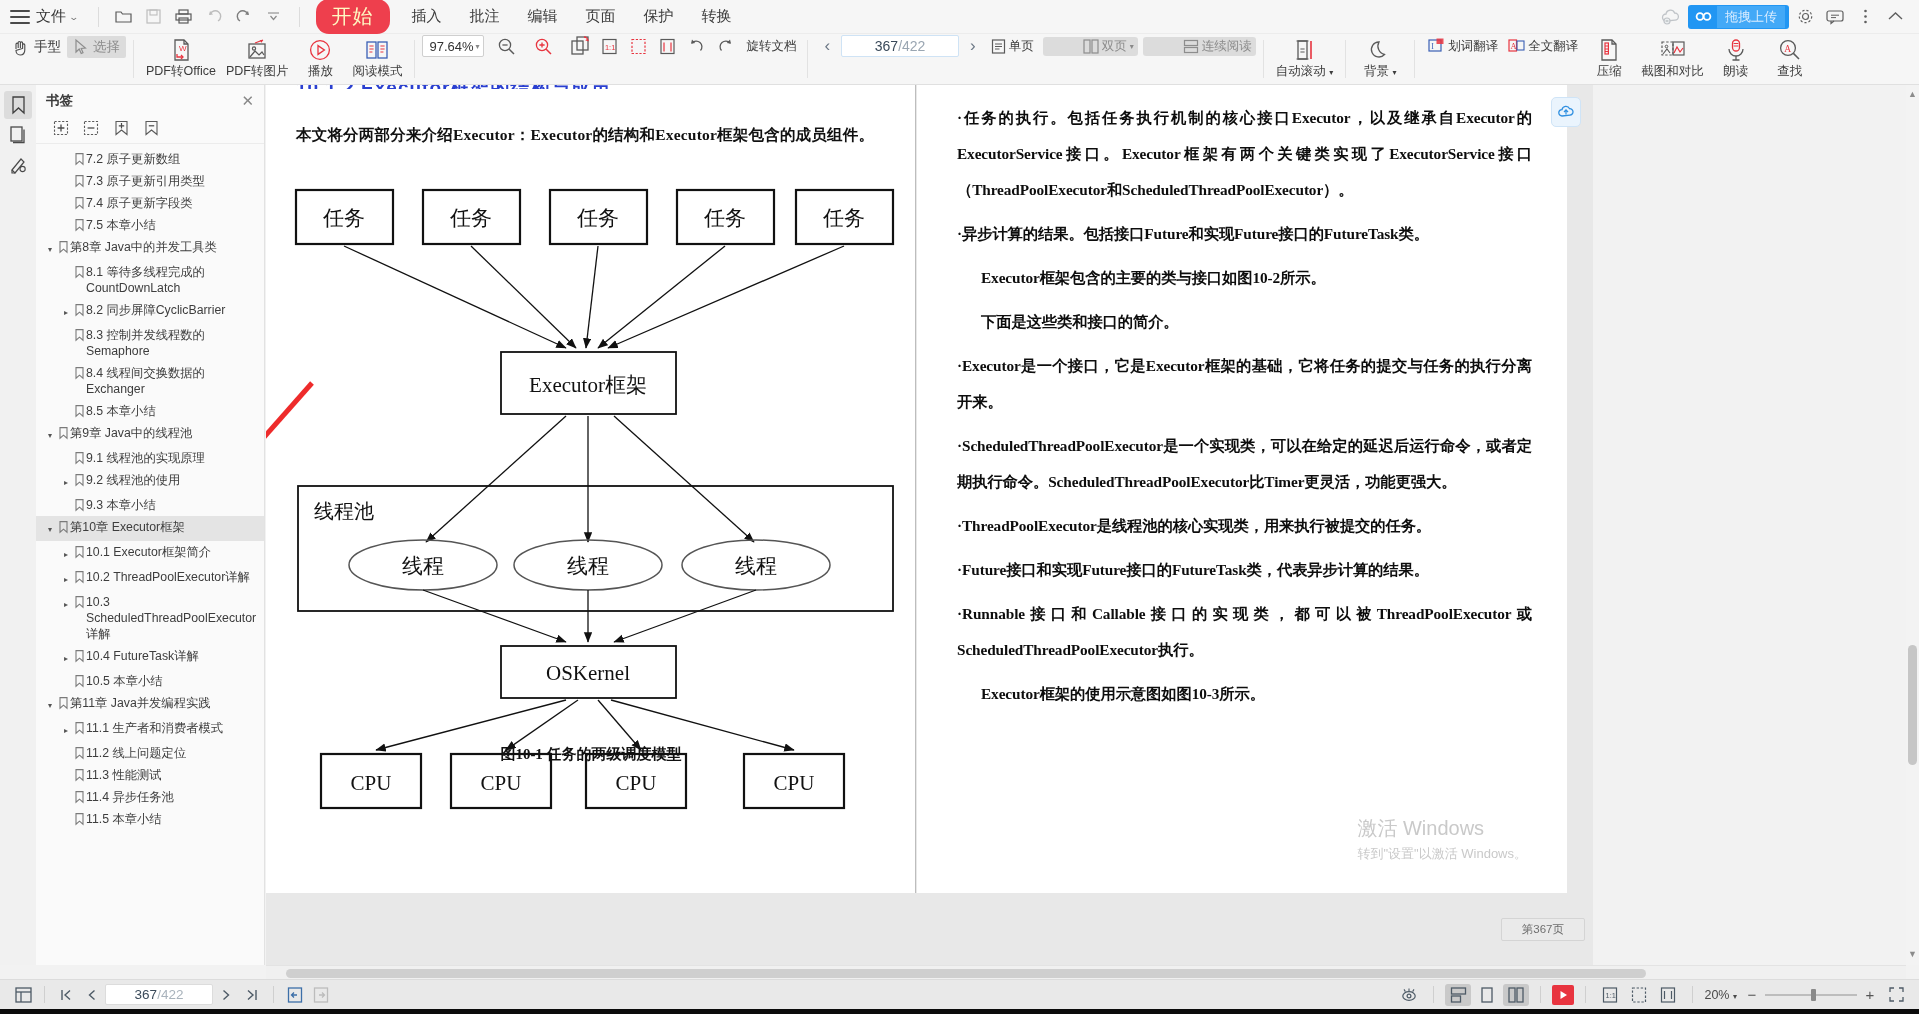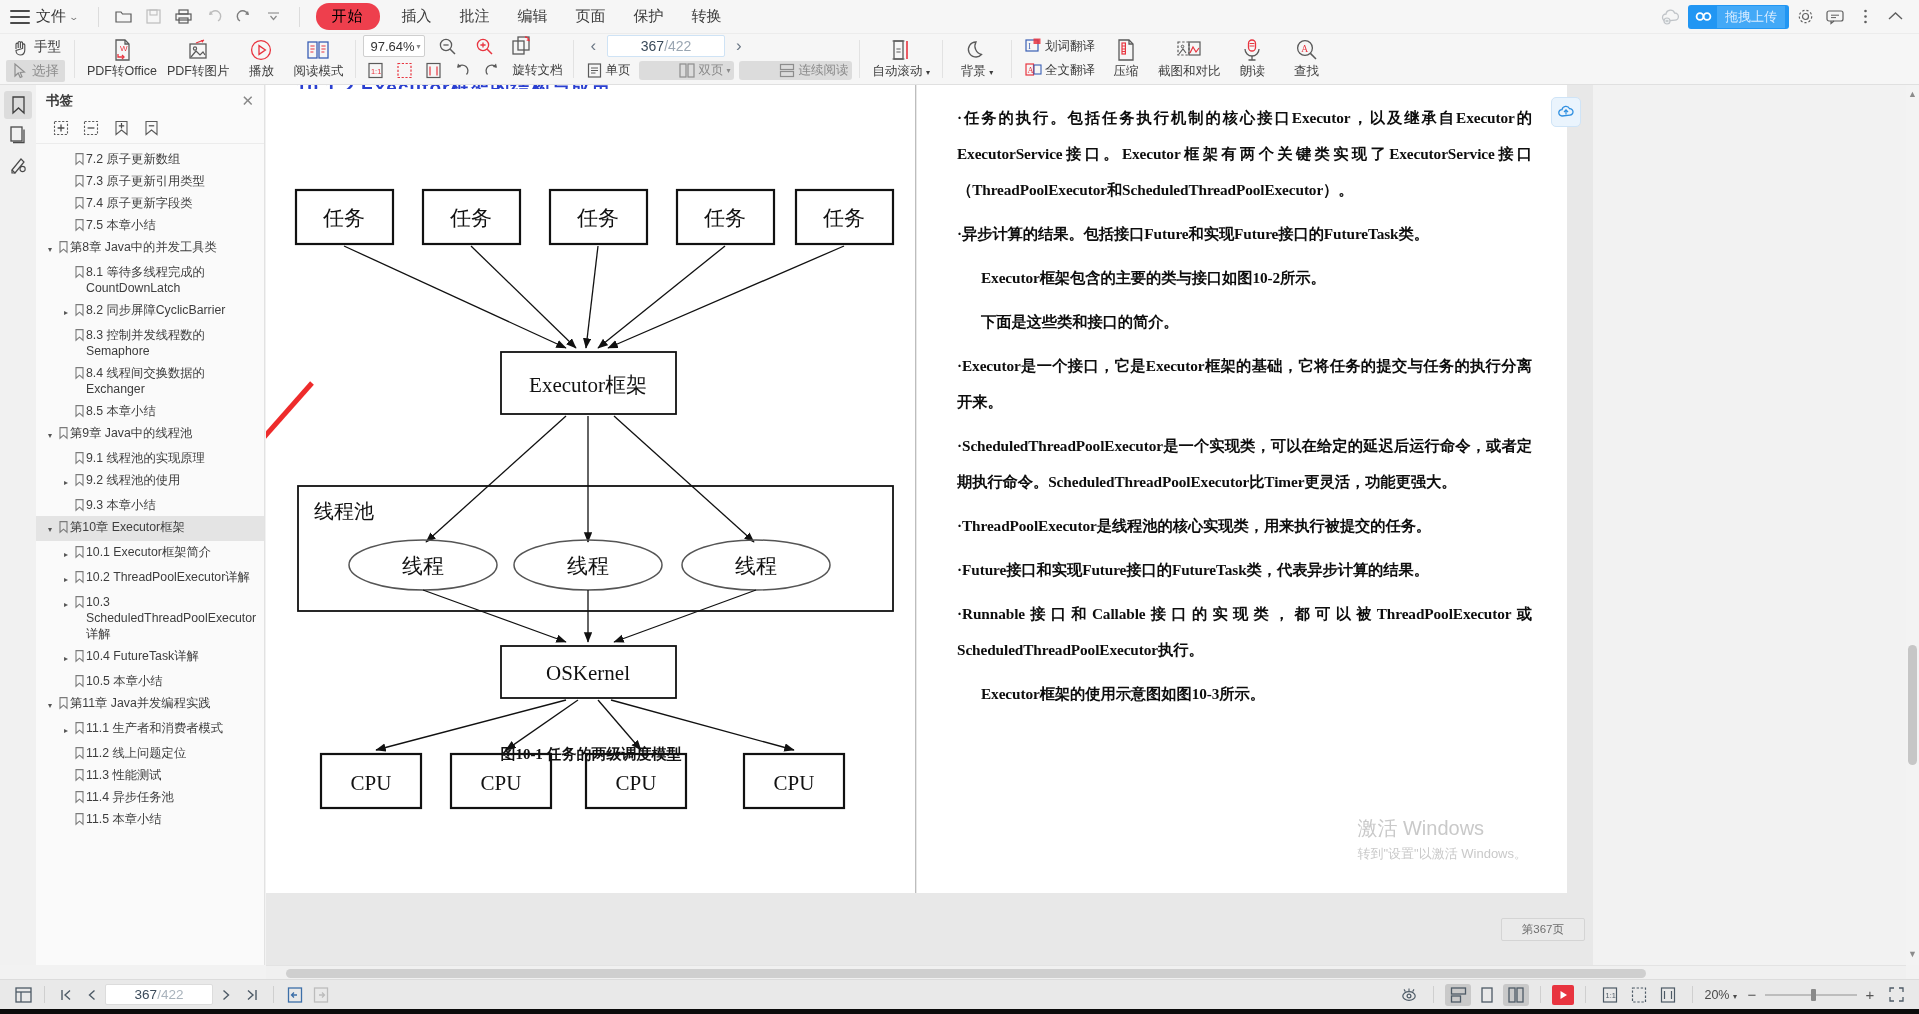--- a/index.html
+++ b/index.html
@@ -20,21 +20,21 @@
     border-bottom:1px solid #ececec;
   }
   .hamb { width:20px; height:14px; display:flex; flex-direction:column; justify-content:space-between; margin-right:6px; }
   .hamb i { display:block; height:2px; background:#4a4a4a; border-radius:1px; }
   .file-label { font-size:15px; color:#333; margin-right:4px; }
   .caret { font-size:9px; color:#777; margin-right:10px; transform: scaleX(1.4); }
   .vsep { width:1px; height:20px; background:#dcdcdc; margin:0 10px; }
   .qicon { width:30px; height:26px; display:flex; align-items:center; justify-content:center; color:#555; }
   .qicon svg { display:block; }
   .tab-start {
-    background:#ee3f4d; color:#000000; font-size:15px; border-radius:13px;
+    background:#ee3f4d; color:#fef9c3; font-size:20px; border-radius:13px;
     padding:4px 16px; margin:0 8px 0 6px; letter-spacing:1px;
   }
   .mtab { font-size:15px; color:#3b3b3b; padding:4px 14px; }
   .menubar-right { margin-left:auto; display:flex; align-items:center; padding-right:10px; gap:2px; }
   .cloud-ic { width:30px; height:26px; display:flex; align-items:center; justify-content:center; color:#9aa0a6; }
   .upload-pill {
     display:flex; align-items:center; height:24px; background:#2196f3; border-radius:3px;
     padding:0 4px; color:#fff; position:relative;
   }
   .upload-pill .badge { width:22px; height:22px; display:flex; align-items:center; justify-content:center; }
@@ -50,21 +50,21 @@
     display:flex; align-items:stretch; padding-left:6px;
   }
   .rgrp { display:flex; align-items:center; height:51px; }
   .rsep { width:1px; height:38px; background:#e2e2e2; margin:6px 7px 0 7px; }
   .rbtn {
     display:flex; flex-direction:column; align-items:center; justify-content:center;
     min-width:54px; height:49px; color:#3c3c3c; font-size:12.5px; padding:0 5px;
   }
   .rbtn .ic { height:24px; display:flex; align-items:center; justify-content:center; }
   .rbtn .lb { margin-top:1px; white-space:nowrap; }
-  .stack2 { display:flex; flex-direction:column; height:49px; }
+  .stack2 { display:flex; flex-direction:row; justify-content:center; height:49px; }
   .stackrow { display:flex; align-items:center; height:24px; gap:2px; }
   .srow-item { display:flex; align-items:center; gap:3px; font-size:12.5px; color:#3c3c3c; padding:1px 4px; border-radius:3px; }
   .srow-item.sel { background:#dcdcdc;padding-left:40px; }
   .srow-item.dim { color:#8a8a8a; }
   .handtool { display:flex; align-items:center; gap:5px; font-size:13.5px; color:#3c3c3c; padding:2px 6px; }
   .handtool.sel { background:#dcdcdc; border-radius:2px; color:#8d8d8d;}
   .zoominput {
     display:flex; align-items:center; height:22px; width:62px; border:1px solid #cfcfcf;
     background:#fff; border-radius:2px; font-size:13px; color:#333; padding-left:6px; position:relative;
   }
@@ -827,20 +827,21 @@
           </span>
           <span class="lbl">11.5 本章小结</span>
         </div>
       </div>
   </div>
 
   <div class="docarea">
 
     <div class="pageL">
       <div class="cuttitle">10.1.2  Executor框架的结构与成员</div>
+      <div class="introline">本文将分两部分来介绍Executor：Executor的结构和Executor框架包含的成员组件。</div>
 
       <svg width="650" height="700" viewBox="0 0 650 700" style="position:absolute;left:0;top:95px;">
         <defs>
           <marker id="ah" markerWidth="9" markerHeight="9" refX="7.5" refY="3.2" orient="auto">
             <path d="M0,0 L8,3.2 L0,6.4 z" fill="#111"></path>
           </marker>
         </defs>
 
         <g stroke="#111" stroke-width="2.2" fill="none">
           <rect x="30" y="10" width="97" height="54"></rect>

